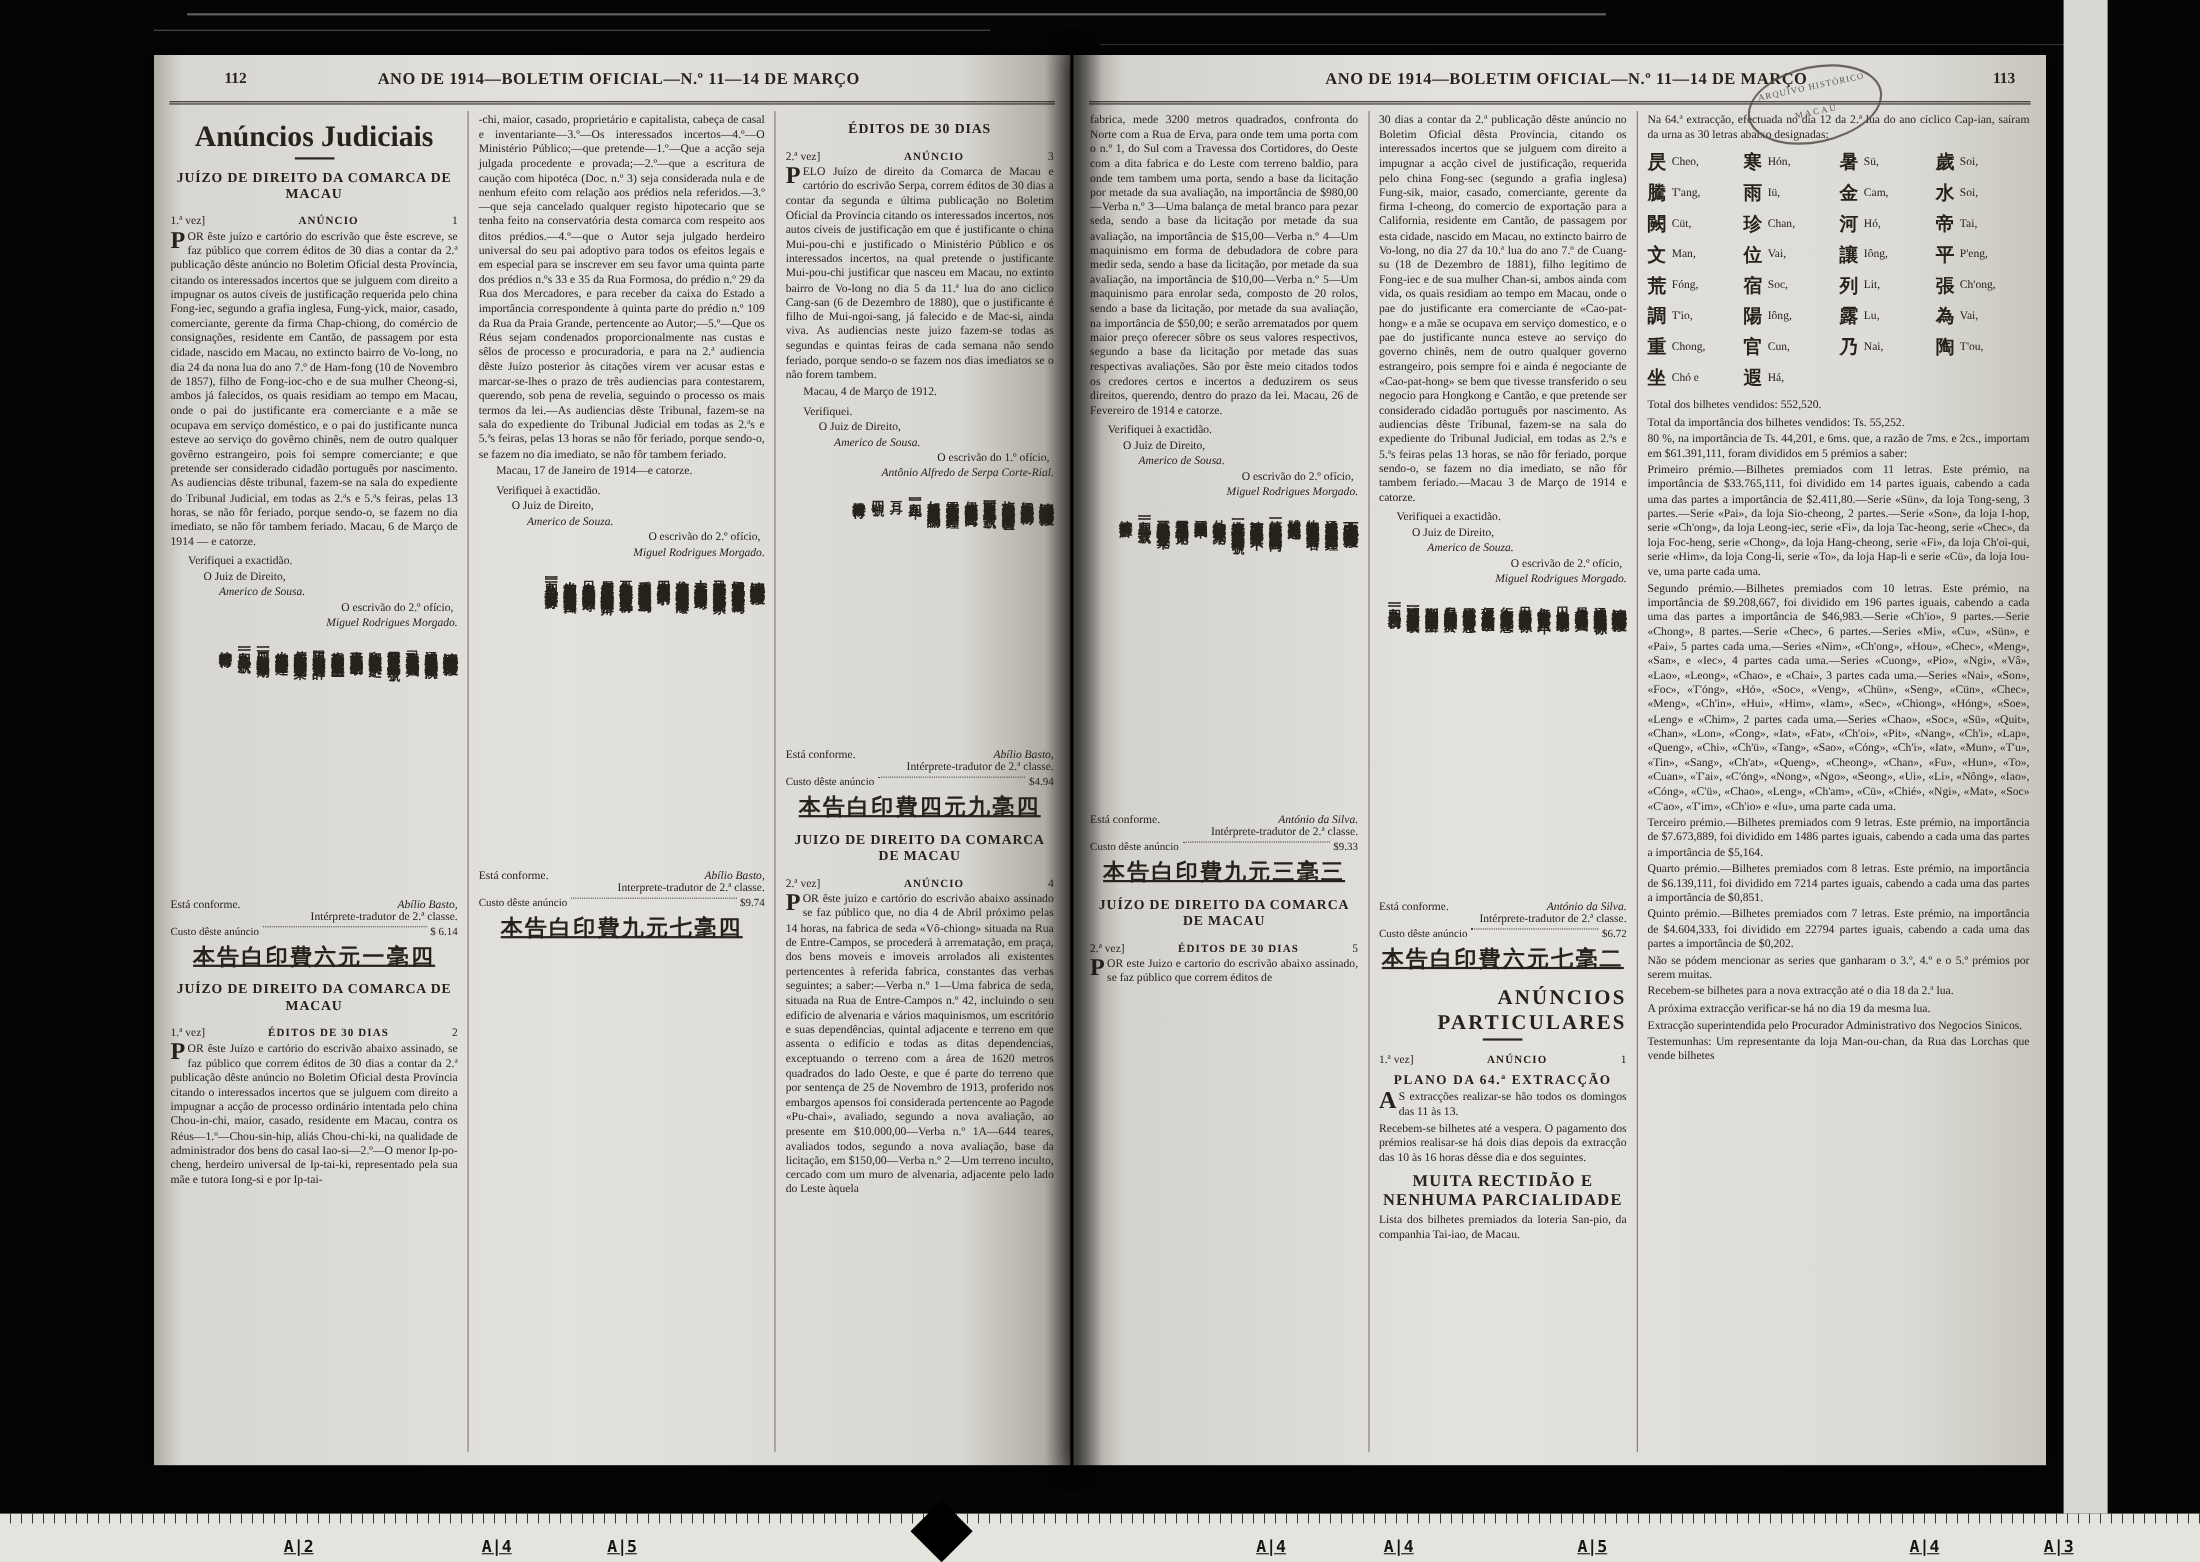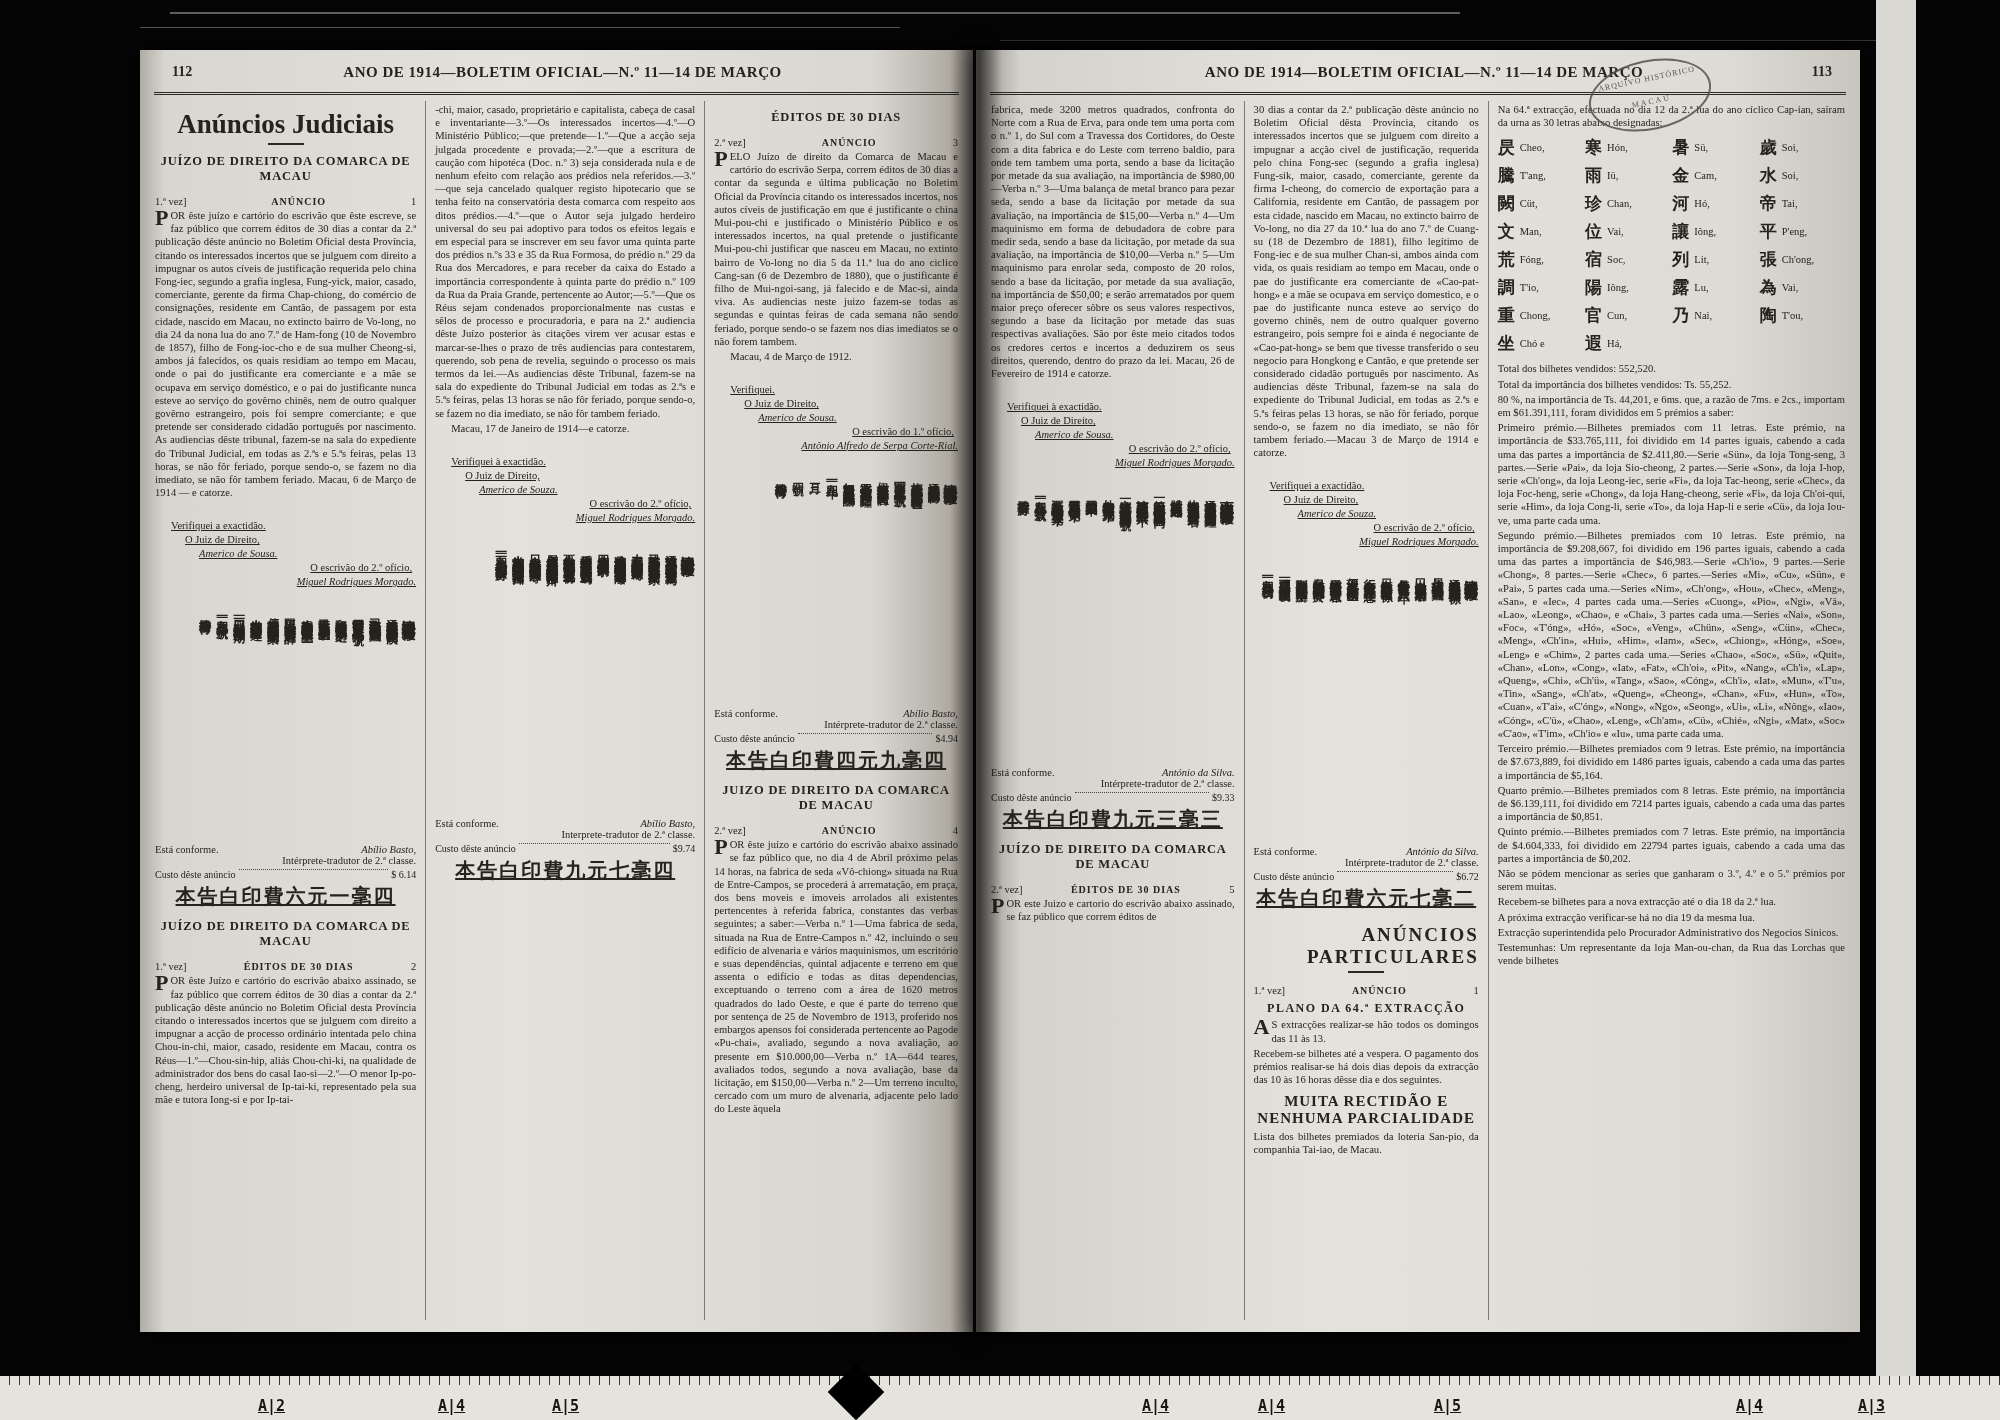--- a/index.html
+++ b/index.html
@@ -8,21 +8,21 @@
   .scratch{position:absolute;background:#cfcec8;pointer-events:none;}
   
   .page{position:absolute;top:50px;height:1282px;box-shadow:0 0 22px rgba(0,0,0,.9);}
   .page.lp{left:140px;width:833px;
      background:linear-gradient(90deg,#aeaca4 0,#d7d6d0 3%,#e2e1db 45%,#d8d7d1 88%,#a49f96 100%);}
   .page.rp{left:976px;width:884px;
      background:linear-gradient(90deg,#8f8c84 0,#d3d2cc 5%,#e3e2dc 40%,#dcdbd5 85%,#c7c5be 100%);}
   .foldshadow{position:absolute;left:950px;top:44px;width:52px;height:1294px;pointer-events:none;
      background:linear-gradient(90deg,transparent,rgba(0,0,0,.5) 45%,rgba(0,0,0,.6) 55%,transparent);}
   .pghead{position:relative;height:42px;margin:0 14px;border-bottom:3px double #2b2722;}
-  .pgnum{position:absolute;top:14px;font-weight:bold;font-size:14px;}
+  .pgnum{position:absolute;top:14px;font-weight:bold;font-size:14px;margin-left:32px;}
   .lp .pgnum{left:18px}
   .rp .pgnum{right:14px}
   .pgtitle{position:absolute;left:12px;right:0;top:14px;text-align:center;font-weight:bold;
            font-size:15px;letter-spacing:.5px;}
   .stamp{position:absolute;left:598px;top:10px;width:120px;height:66px;border:2px solid #55504a;
          border-radius:50%;transform:rotate(-12deg);opacity:.85;}
   .stamp .t{font-size:8px;letter-spacing:1px;text-align:center;margin-top:12px;color:#44403a;}
   .stamp .b{font-size:8px;letter-spacing:2px;text-align:center;margin-top:14px;color:#44403a;}
   .cols{display:flex;height:1225px;padding:6px 6px 0;box-sizing:border-box;}
   .col{padding:0 9px;overflow:hidden;box-sizing:border-box;}
@@ -34,21 +34,21 @@
   .rule-sm{width:36px;border-top:2px solid #2b2722;margin:0 auto 8px;}
   .secpart{font-size:19px;font-weight:bold;text-align:right;letter-spacing:2px;margin:12px 0 3px;}
   .court{text-align:center;font-size:12.5px;font-weight:bold;letter-spacing:.8px;
          margin:9px 0 3px;line-height:15px;}
   .plano{text-align:center;font-weight:bold;font-size:12px;letter-spacing:1.5px;margin:5px 0 2px;}
   .meta{display:flex;justify-content:space-between;font-size:10.5px;margin:12px 0 2px;}
   .meta .mc{font-weight:bold;letter-spacing:1px;font-size:10px;}
   p.body{margin:2px 0;font-size:10.6px;line-height:13.2px;text-align:justify;}
   .dc::first-letter{font-size:22px;line-height:15px;font-weight:bold;float:left;padding:1px 2px 0 0;}
   .ind{padding-left:16px;}
-  .sigs{margin:20px 0;font-size:10.5px;line-height:14px;text-decoration:underline;}
+  .sigs{margin:5px 0;font-size:10.5px;line-height:14px;}
   .sigs div:nth-child(1){padding-left:16px;}
   .sigs div:nth-child(2){padding-left:30px;}
   .sigs div:nth-child(3){padding-left:44px;font-style:italic;}
   .sigs div:nth-child(4){text-align:right;padding-right:4px;}
   .sigs div:nth-child(5){text-align:right;font-style:italic;}
   .vblock{margin:8px 0 4px;display:flex;flex-direction:row-reverse;justify-content:flex-start;
           gap:3px;font-family:"DejaVu Sans",sans-serif;font-weight:bold;}
   .vcol{writing-mode:vertical-rl;text-orientation:upright;font-size:12px;line-height:14px;
         letter-spacing:1px;}
   .vblock .vcol:first-child{font-size:14px;}

